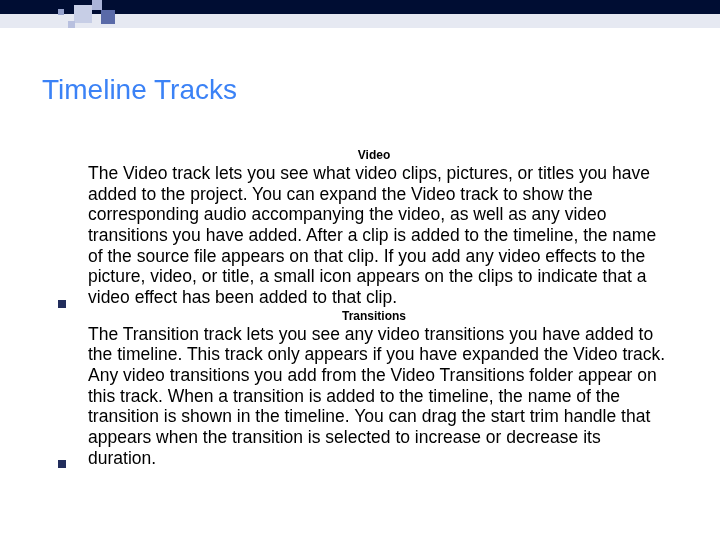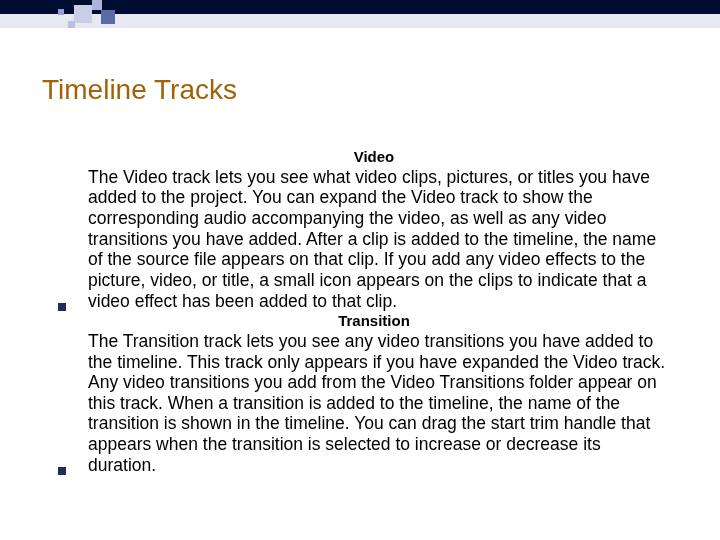--- a/index.html
+++ b/index.html
@@ -7,23 +7,23 @@
   .slide { width: 720px; height: 540px; position: relative; }
   .accent-bar { position: absolute; top: 0; left: 0; width: 720px; height: 28px; }
   .accent-dark { position: absolute; top: 0; left: 0; width: 720px; height: 14px; background: #000d33; }
   .accent-light { position: absolute; top: 14px; left: 0; width: 720px; height: 14px; background: #e6e9f2; }
   .sq { position: absolute; background: #5a6aa8; width: 12px; height: 12px; }
   .sq.a { left: 74px; top: 5px; width: 18px; height: 18px; background: #c7cee6; }
   .sq.b { left: 92px; top: 0px; width: 10px; height: 10px; background: #aab4d9; }
   .sq.c { left: 101px; top: 10px; width: 14px; height: 14px; background: #5a6aa8; }
   .sq.d { left: 68px; top: 21px; width: 7px; height: 7px; background: #b8c0df; }
   .sq.e { left: 58px; top: 9px; width: 6px; height: 6px; background: #96a2cc; }
-  .title { position: absolute; top: 74px; left: 42px; font-size: 28px; font-weight: 400; color: #a16207; }
+  .title { position: absolute; top: 74px; left: 42px; font-size: 28px; font-weight: 400; color: #3b82f6; }
   .body { position: absolute; top: 148px; left: 76px; width: 596px; line-height: 1.18; }
-  .section-heading { text-align: center; font-weight: 700; font-size: 15px; margin-bottom: 1px; }
+  .section-heading { text-align: center; font-weight: 700; font-size: 12px; margin-bottom: 1px; }
   .bullet-row { display: flex; align-items: flex-end; margin-bottom: 1px; }
   .bullet-marker { flex: 0 0 auto; width: 8px; height: 8px; background: #222d5c; margin-top: 6px; margin-left: -18px; margin-right: 22px; }
   .bullet-text { font-size: 17.5px; }
 </style>
 </head>
 <body>
 
 <div class="slide">
   <div class="accent-bar">
     <div class="accent-dark"></div>
@@ -36,19 +36,19 @@
   </div>
 
   <div class="title">Timeline Tracks</div>
 
   <div class="body">
     <div class="section-heading">Video</div>
     <div class="bullet-row">
       <div class="bullet-marker"></div>
       <div class="bullet-text">The Video track lets you see what video clips, pictures, or titles you have added to the project. You can expand the Video track to show the corresponding audio accompanying the video, as well as any video transitions you have added. After a clip is added to the timeline, the name of the source file appears on that clip. If you add any video effects to the picture, video, or title, a small icon appears on the clips to indicate that a video effect has been added to that clip.</div>
     </div>
-    <div class="section-heading">Transition</div>
+    <div class="section-heading">Transitions</div>
     <div class="bullet-row">
       <div class="bullet-marker"></div>
       <div class="bullet-text">The Transition track lets you see any video transitions you have added to the timeline. This track only appears if you have expanded the Video track. Any video transitions you add from the Video Transitions folder appear on this track. When a transition is added to the timeline, the name of the transition is shown in the timeline. You can drag the start trim handle that appears when the transition is selected to increase or decrease its duration.</div>
     </div>
   </div>
 </div>
 
 </body></html>

